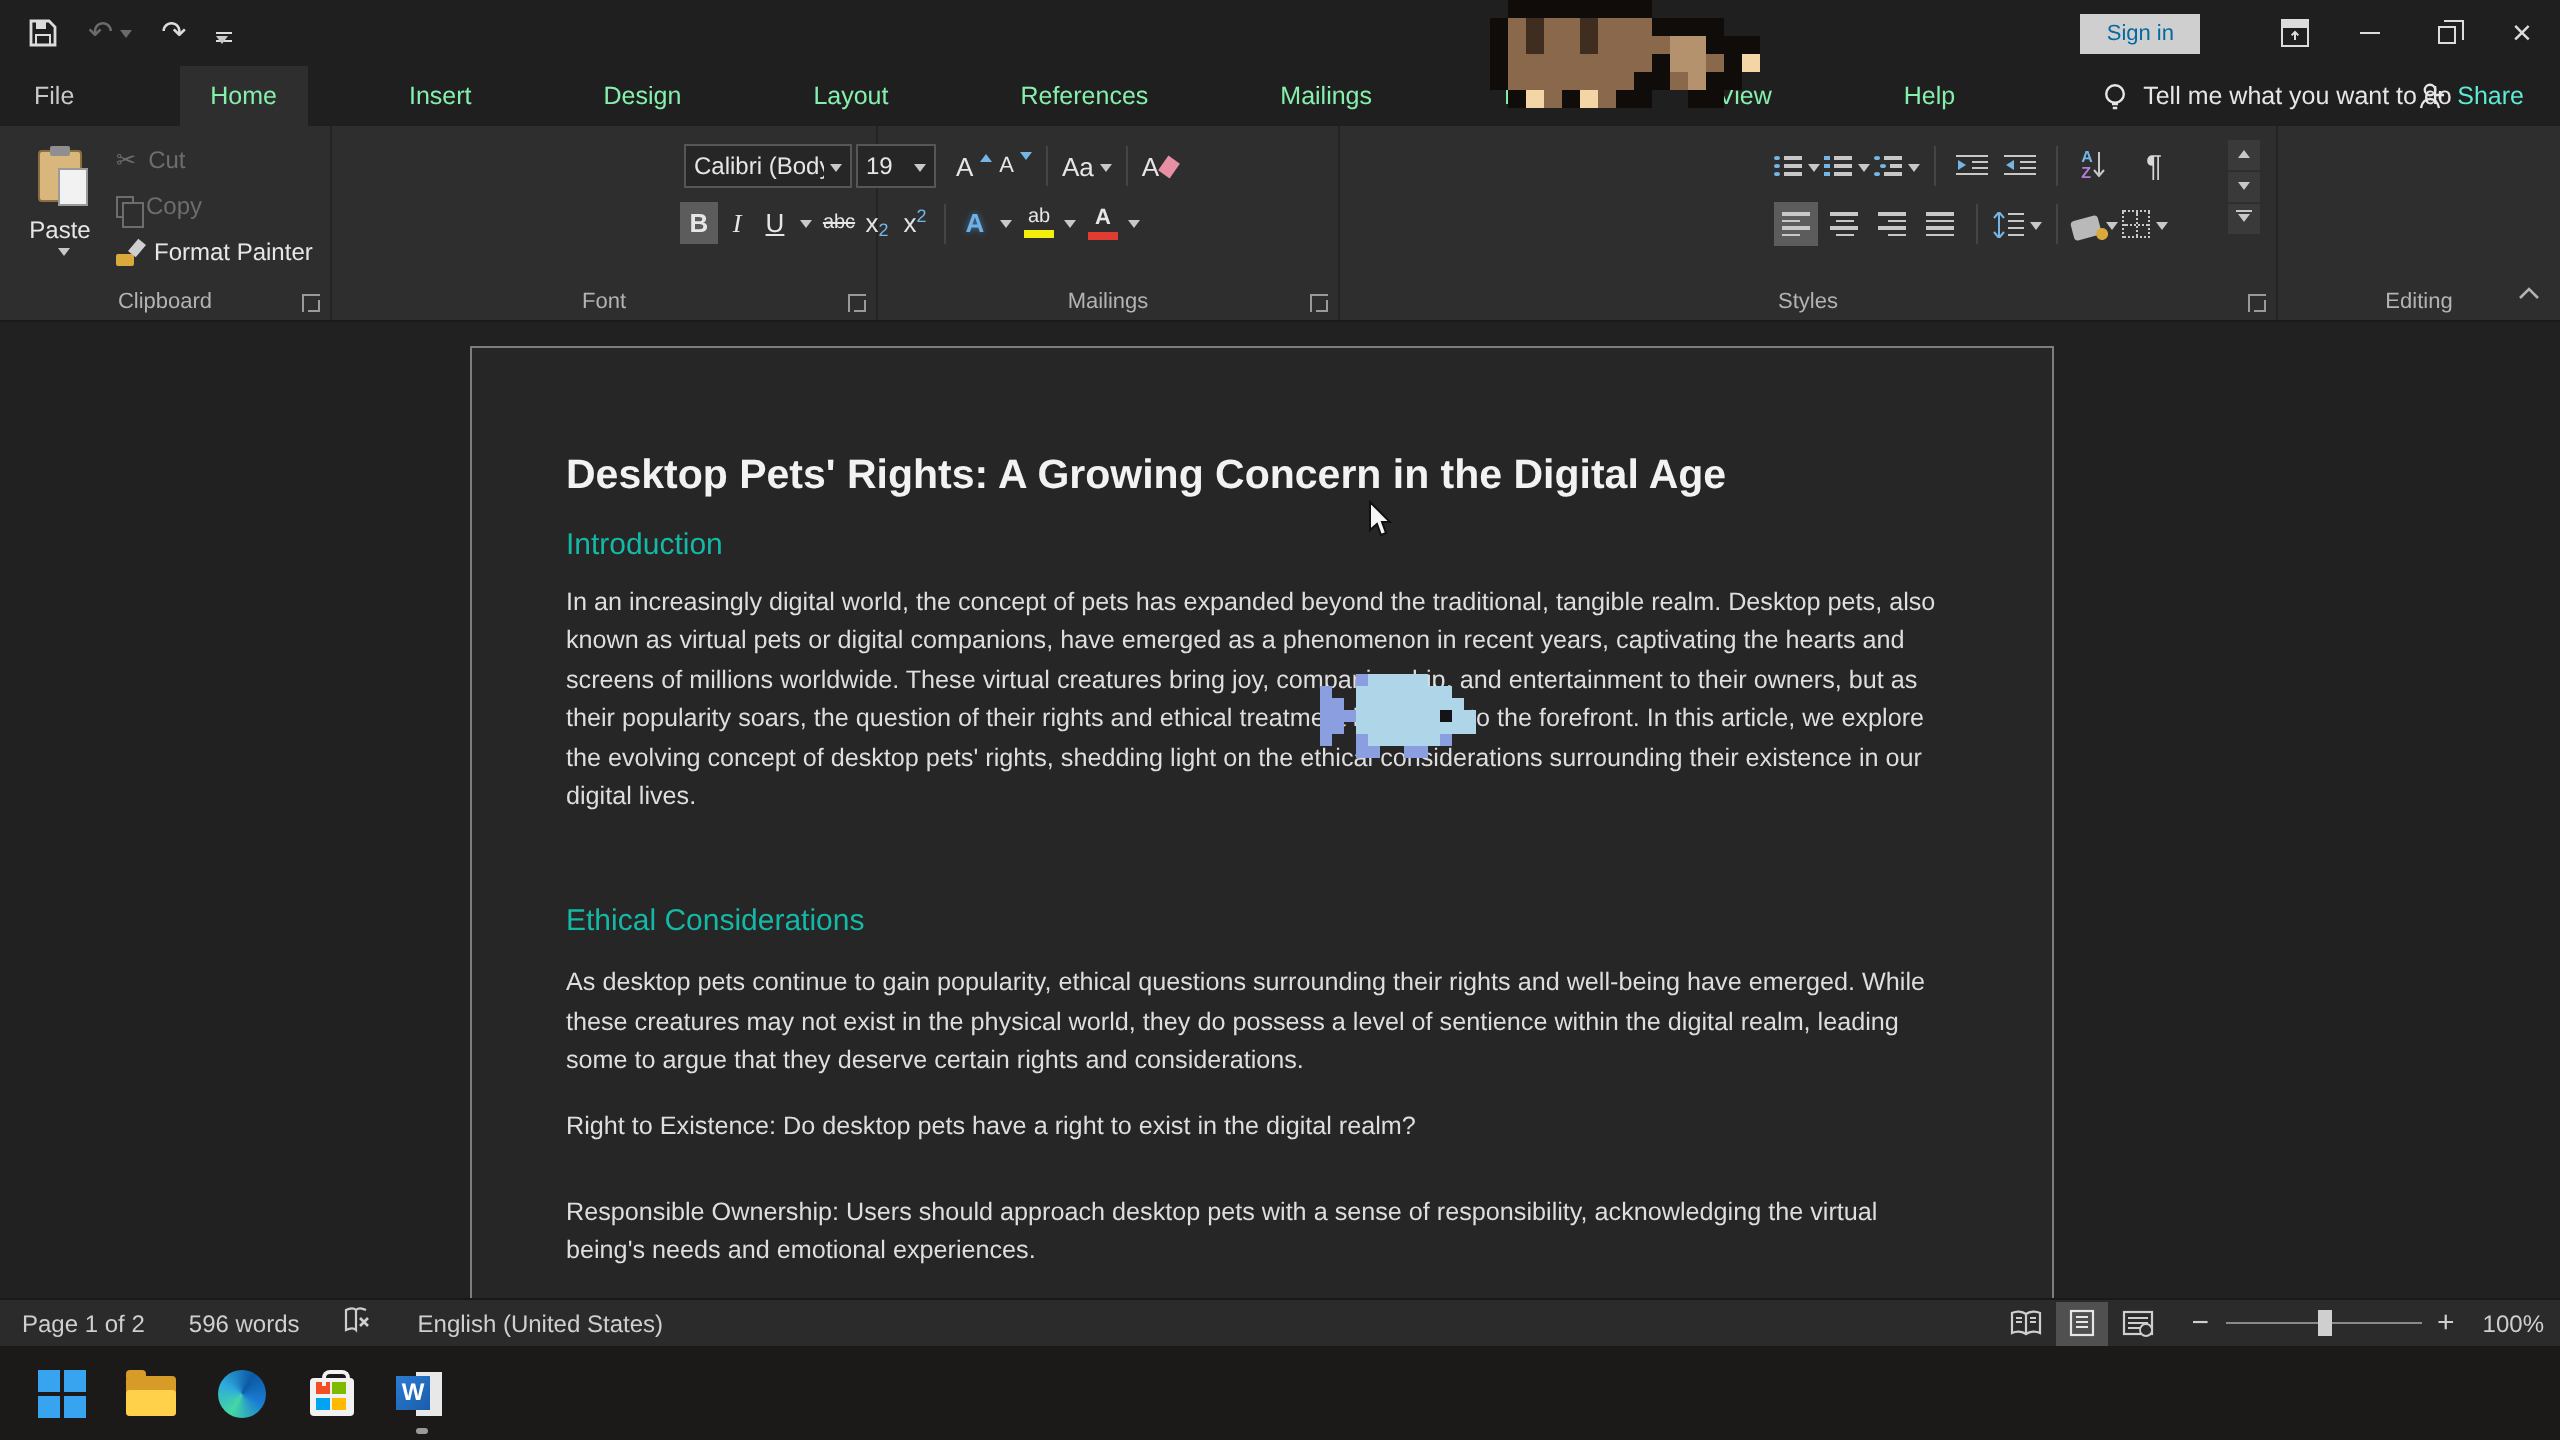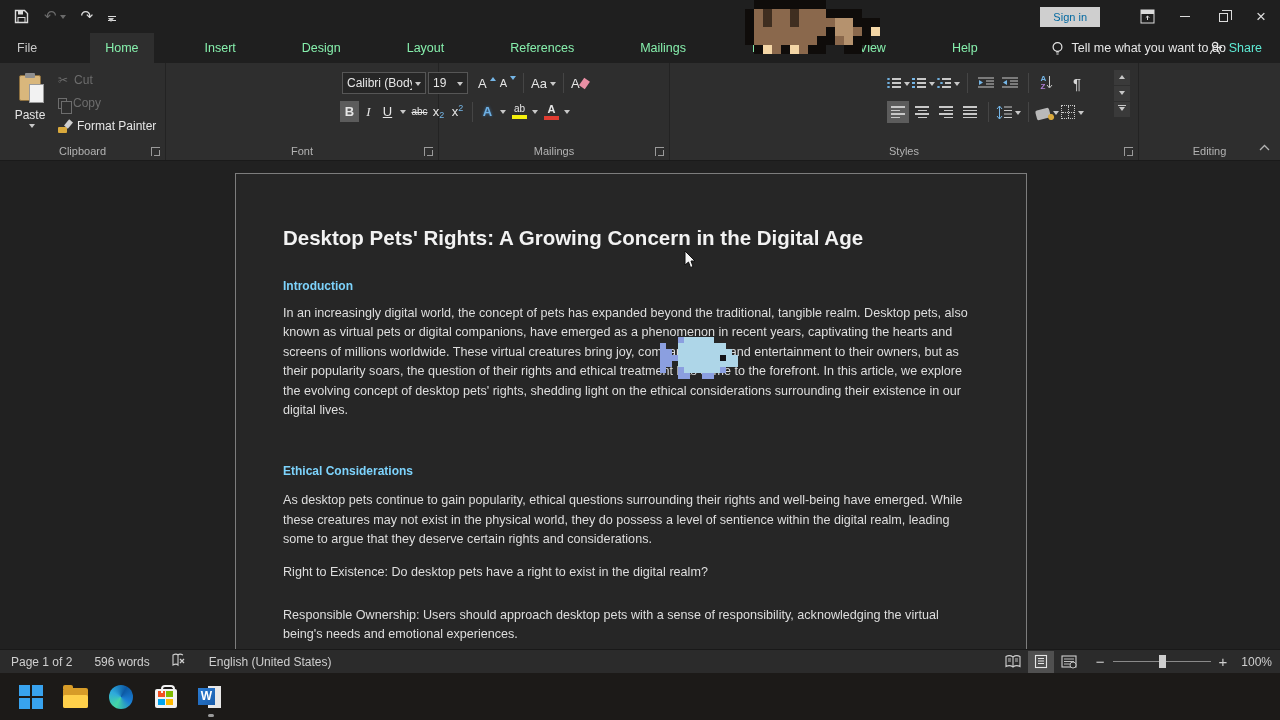--- a/index.html
+++ b/index.html
@@ -94,22 +94,22 @@
   .style-scroll { position:absolute; right:8px; top:7px; width:16px; display:flex; flex-direction:column; gap:1px; }
   .sscr { height:15px; background:#3a3a3a; display:flex; align-items:center; justify-content:center; }
   .sscr .caret { margin:0; top:1px; }
   .sscr .caret.upg { border-top:none; border-bottom:4px solid #c8c8c8; top:-1px; }
   .sscr .bar { position:absolute; width:8px; height:1px; background:#c8c8c8; margin-top:-8px; }
   .collapse-ribbon { position:absolute; right:10px; bottom:5px; color:#b3b3b3; }
 
   
   #docarea { position:absolute; top:161px; left:0; width:100%; height:488px; background:#212121; overflow:hidden; }
   #page { position:absolute; left:235px; top:12px; width:792px; height:476px; background:#262626; border:1px solid #7d7d7d; border-bottom:none; padding:52px 57px 0 47px; }
-  .doc-title { font-size:20.5px; font-weight:bold; color:#f2f2f2; margin-bottom:29px; white-space:nowrap; }
-  .doc-h2 { font-size:12px; font-weight:bold; color:#7dd3fc; margin-bottom:11px; }
+  .doc-title { font-size:20.5px; font-weight:bold; color:#f2f2f2; margin-bottom:14px; white-space:nowrap; }
+  .doc-h2 { font-size:15px; font-weight:normal; color:#14b8a6; margin-bottom:11px; }
   .doc-p { font-size:12.6px; line-height:19.4px; color:#dedede; margin-bottom:10px; }
   .doc-p.gap-after { margin-bottom:44px; }
   #fish { position:absolute; left:654px; top:176px; z-index:5; }
   #doc-cursor { position:absolute; left:684px; top:89px; z-index:6; }
 
   
   #statusbar { position:absolute; top:649px; left:0; width:100%; height:24px; background:#2b2b2b; border-top:1px solid #191919; display:flex; align-items:center; font-size:12px; color:#cfcfcf; }
   .sb-item { padding:0 11px; }
   .sb-right { position:absolute; right:8px; display:flex; align-items:center; gap:2px; }
   .viewbtn { width:26px; height:22px; display:flex; align-items:center; justify-content:center; }

